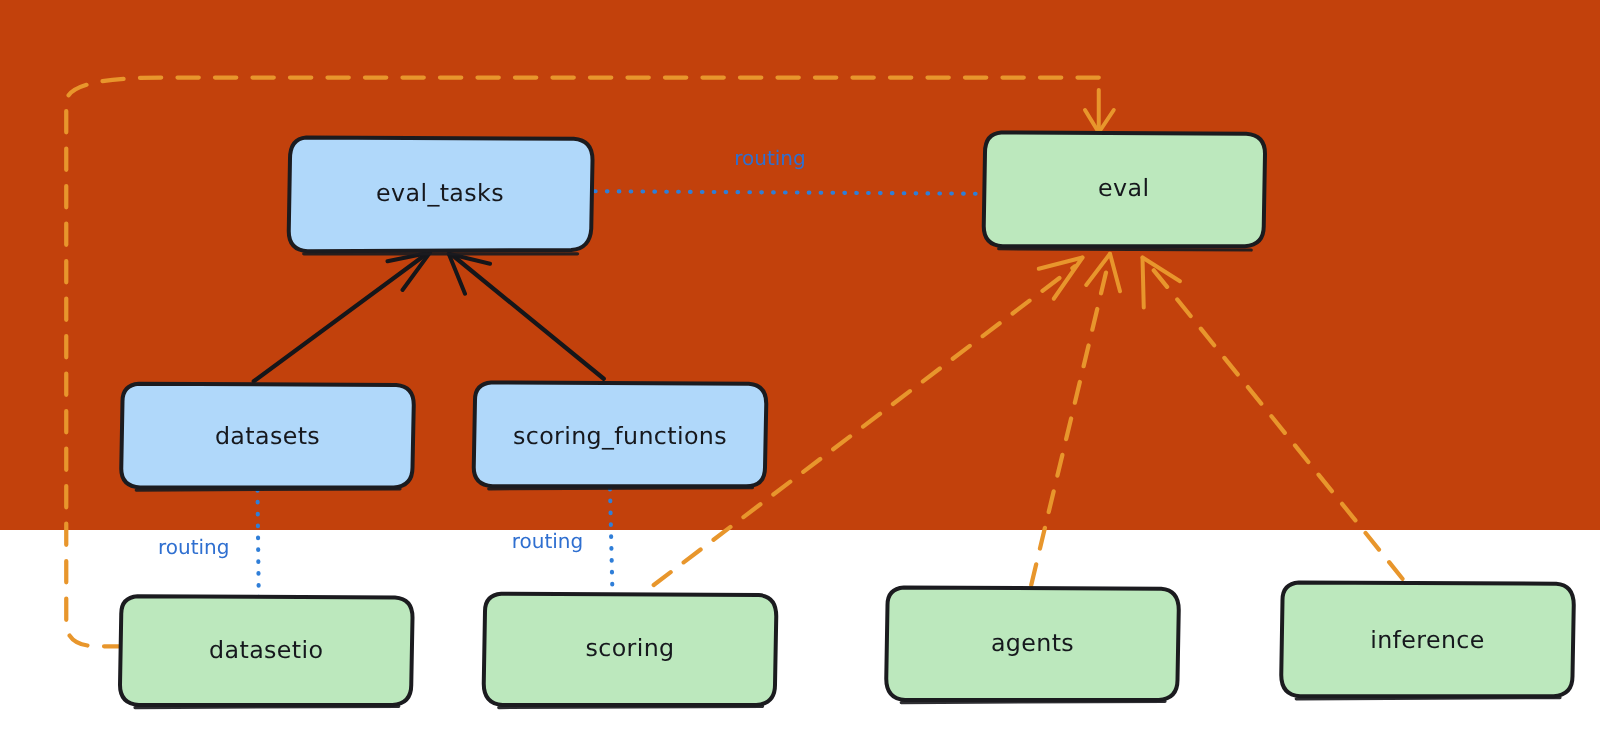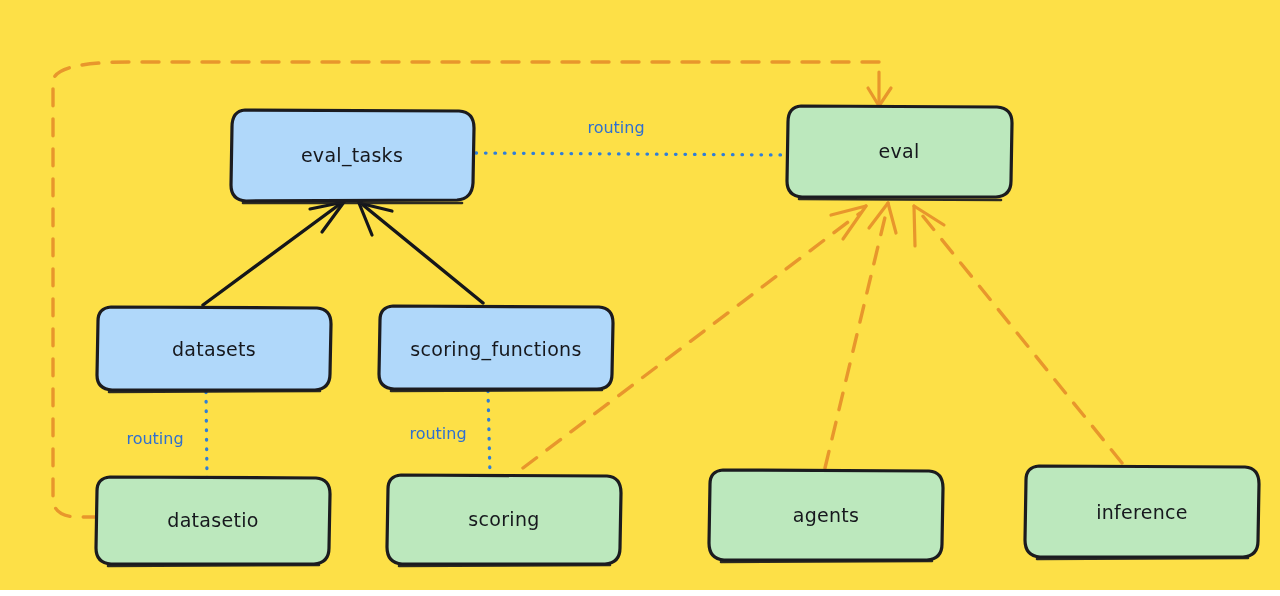--- a/index.html
+++ b/index.html
@@ -10,22 +10,22 @@
   }
   body {
     width: 1280px;
     height: 596px;
     overflow: hidden;
     font-family: "DejaVu Sans", sans-serif;
   }
   #diagram-root {
     position: relative;
     width: 1280px;
-    height: 590px;
-    background: #fde047;
+    height: 424px;
+    background: #c2410c;
   }
   svg#diagram-svg {
     display: block;
     width: 1280px;
     height: 596px;
   }
   .node-shape {
     stroke: #1b1b1f;
     stroke-width: 3.2;
     stroke-linejoin: round;

